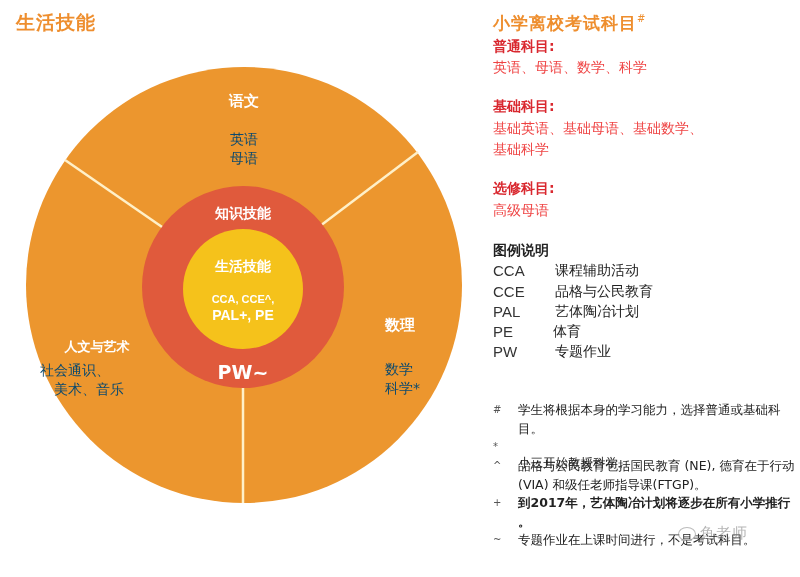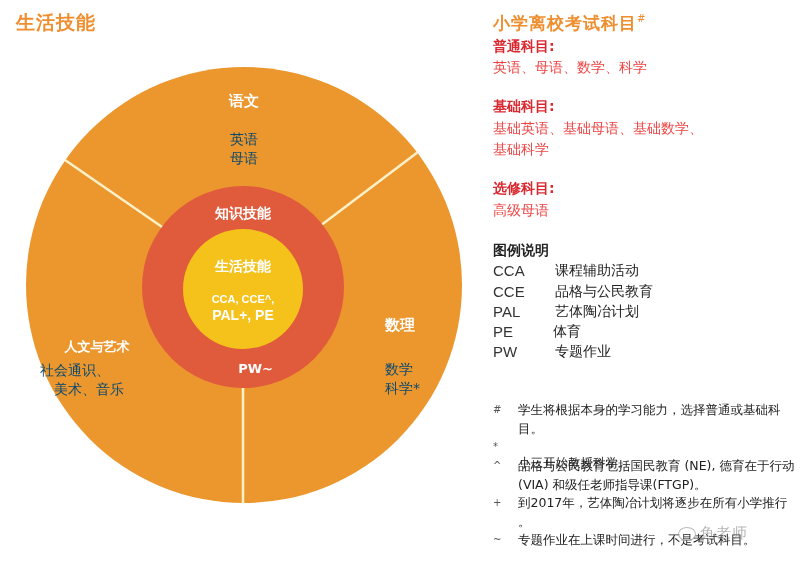--- a/index.html
+++ b/index.html
@@ -49,21 +49,21 @@
 
   <div class="seg-label" style="left:52px;top:316px;width:90px;font-size:13px;margin-top:22px;">人文与艺术</div>
   <div class="seg-sub" style="left:40px;top:361px;width:86px;text-align:left;">社会通识、</div>
   <div class="seg-sub" style="left:54px;top:380px;width:90px;text-align:left;">美术、音乐</div>
 
   <div class="seg-label" style="left:385px;top:316px;width:40px;font-size:15px;text-align:left;">数理</div>
   <div class="seg-sub" style="left:385px;top:360px;width:50px;text-align:left;">数学</div>
   <div class="seg-sub" style="left:385px;top:379px;width:50px;text-align:left;">科学*</div>
 
   <div class="seg-label" style="left:193px;top:205px;width:100px;font-size:14px;">知识技能</div>
-  <div class="seg-label" style="left:213px;top:361px;width:60px;font-size:13px;text-align:right;">PW~</div>
+  <div class="seg-label" style="left:213px;top:361px;width:60px;font-size:19px;">PW~</div>
 
   <div class="seg-label" style="left:193px;top:258px;width:100px;font-size:14px;">生活技能</div>
   <div class="seg-label" style="left:188px;top:293px;width:110px;font-size:11px;font-family:'Liberation Sans',sans-serif;">CCA, CCE^,</div>
   <div class="seg-label" style="left:188px;top:307px;width:110px;font-size:14px;font-family:'Liberation Sans',sans-serif;">PAL+, PE</div>
 </div>
 
 <div id="right-title" class="abs">
   <span>小学离校考试科目</span><sup>#</sup>
 </div>
 
@@ -103,20 +103,20 @@
 <div class="note-mark" style="top:404px;">#</div>
 <div class="note-text" style="top:401px;">学生将根据本身的学习能力，选择普通或基础科目。</div>
 
 <div class="note-mark" style="top:441px;">*</div>
 <div class="note-text" style="top:454px;">小三开始教授科学。</div>
 
 <div class="note-mark" style="top:460px;">^</div>
 <div class="note-text" style="top:457px;">品格与公民教育包括国民教育 (NE), 德育在于行动 (VIA) 和级任老师指导课(FTGP)。</div>
 
 <div class="note-mark" style="top:497px;">+</div>
-<div class="note-text" style="top:494px;">到2017年，艺体陶冶计划将逐步在所有小学推行 。</div>
+<div class="note-text" style="top:494px;font-weight:bold;">到2017年，艺体陶冶计划将逐步在所有小学推行 。</div>
 
 <div class="note-mark" style="top:534px;">~</div>
 <div class="note-text" style="top:531px;">专题作业在上课时间进行，不是考试科目。</div>
 
 <div id="watermark" class="abs">
   <span style="display:inline-block;width:16px;height:12px;border:1px solid rgba(120,120,120,0.5);border-radius:50%;vertical-align:middle;margin-right:4px;"></span><span>鱼老师</span>
 </div>
 
 </body></html>

